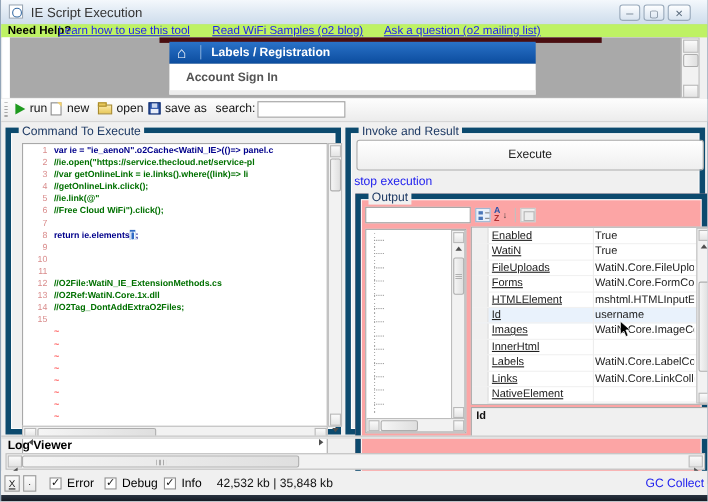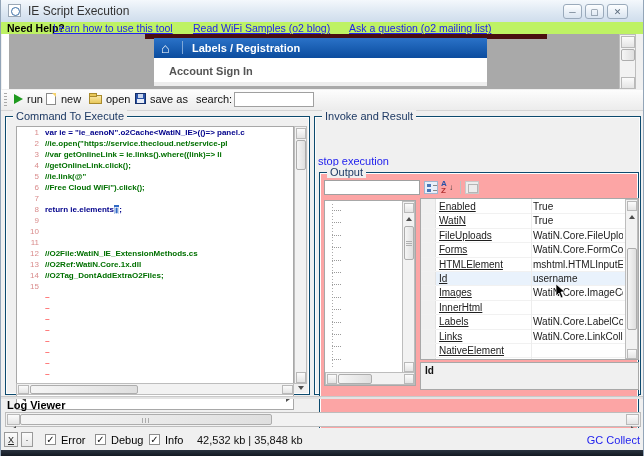--- a/index.html
+++ b/index.html
@@ -43,21 +43,21 @@
   #runico{left:13px;top:4px;width:0;height:0;border-top:5px solid transparent;border-bottom:5px solid transparent;border-left:9px solid #1F9A1F;}
   #newico{left:45px;top:3px;width:10px;height:12px;background:#fff;border:1px solid #8A8A8A;box-sizing:border-box;}
   #newico:before{content:"";position:absolute;right:-1px;top:-1px;border-left:4px solid transparent;border-top:4px solid #F6D26B;}
   #openico{left:88px;top:5px;width:13px;height:9px;background:linear-gradient(#FBE9A8,#E8C85A);border:1px solid #A98B2D;box-sizing:border-box;}
   #openico:before{content:"";position:absolute;left:-1px;top:-3px;width:6px;height:2px;background:#E8C85A;border:1px solid #A98B2D;}
   #saveico{left:134px;top:3px;width:11px;height:11px;background:#2A53A8;border:1px solid #16306B;box-sizing:border-box;}
   #saveico:before{content:"";position:absolute;left:2px;top:0;width:5px;height:4px;background:#C9D6EE;}
   #saveico:after{content:"";position:absolute;left:1px;bottom:0;width:7px;height:4px;background:#E8EDF8;}
   #searchbox{left:152px;top:92px;width:62px;height:15px;background:#fff;border:1px solid #A0A0A0;box-sizing:border-box;}
   
-  .groupbox{border:1px solid #0c4a6e;box-shadow:inset 0 0 0 1px #FDFDFD;background:#F0F0F0;box-sizing:border-box;}
+  .groupbox{border:5px solid #0c4a6e;box-shadow:inset 0 0 0 1px #FDFDFD;background:#F0F0F0;box-sizing:border-box;}
   .gb-label{position:absolute;top:-7px;left:7px;background:#F0F0F0;padding:0 3px;font-size:11px;color:#1E3A64;}
   
   #editor{left:10px;top:9px;width:278px;height:284px;background:#fff;border:1px solid #A8A8A8;box-sizing:border-box;overflow:hidden;
           font-family:Liberation Sans, sans-serif;font-size:8px;font-weight:bold;}
   .cl{height:11px;line-height:11px;white-space:pre;}
   .cl .num{display:inline-block;width:22px;text-align:right;color:#D98C8C;font-weight:normal;padding-right:6px;}
   .k-code{color:#00008B;}
   .k-comment{color:#007000;}
   .k-tilde{color:#FF5555;}
   .selspan{background:#316AC5;color:#fff;}
@@ -168,20 +168,21 @@
     <div class="abs sb-track" style="left:10px;top:266px;width:278px;height:12px;">
       <div class="abs sb-btn" style="left:1px;top:1px;width:11px;height:9px;padding-top:2px;"><span class="tri tri-lf"></span></div>
       <div class="abs sb-thumb" style="left:13px;top:1px;width:108px;height:9px;"></div>
       <div class="abs sb-btn" style="left:265px;top:1px;width:11px;height:9px;padding-top:2px;"><span class="tri tri-rt"></span></div>
     </div>
   </div>
 
   <div class="abs groupbox" style="left:313px;top:116px;width:327px;height:279px;">
     <span class="gb-label">Invoke and Result</span>
 
+    <button class="abs" style="left:5px;top:6px;width:316px;height:28px;background:linear-gradient(#FFFFFF,#EFEFEF);border:1px solid #ACACAC;border-radius:3px;font-size:11px;font-family:inherit;color:#222;">Execute</button>
 
     <a class="abs blue-link" style="left:3px;top:38px;">stop execution</a>
 
     <div class="abs groupbox" style="left:4px;top:55px;width:320px;height:264px;background:#fca5a5;">
       <span class="gb-label">Output</span>
 
       <input class="abs" style="left: 4px; top: 7px; width: 96px; height: 15px; background: rgb(255, 255, 255); border: 1px solid rgb(160, 160, 160); box-sizing: border-box;" value="">
 
       <div class="abs" style="left:104px;top:7px;width:76px;height:16px;">
         <div class="abs" style="left:0;top:1px;width:14px;height:13px;border:1px solid #9FB5D0;background:#E8F0FA;box-sizing:border-box;">

